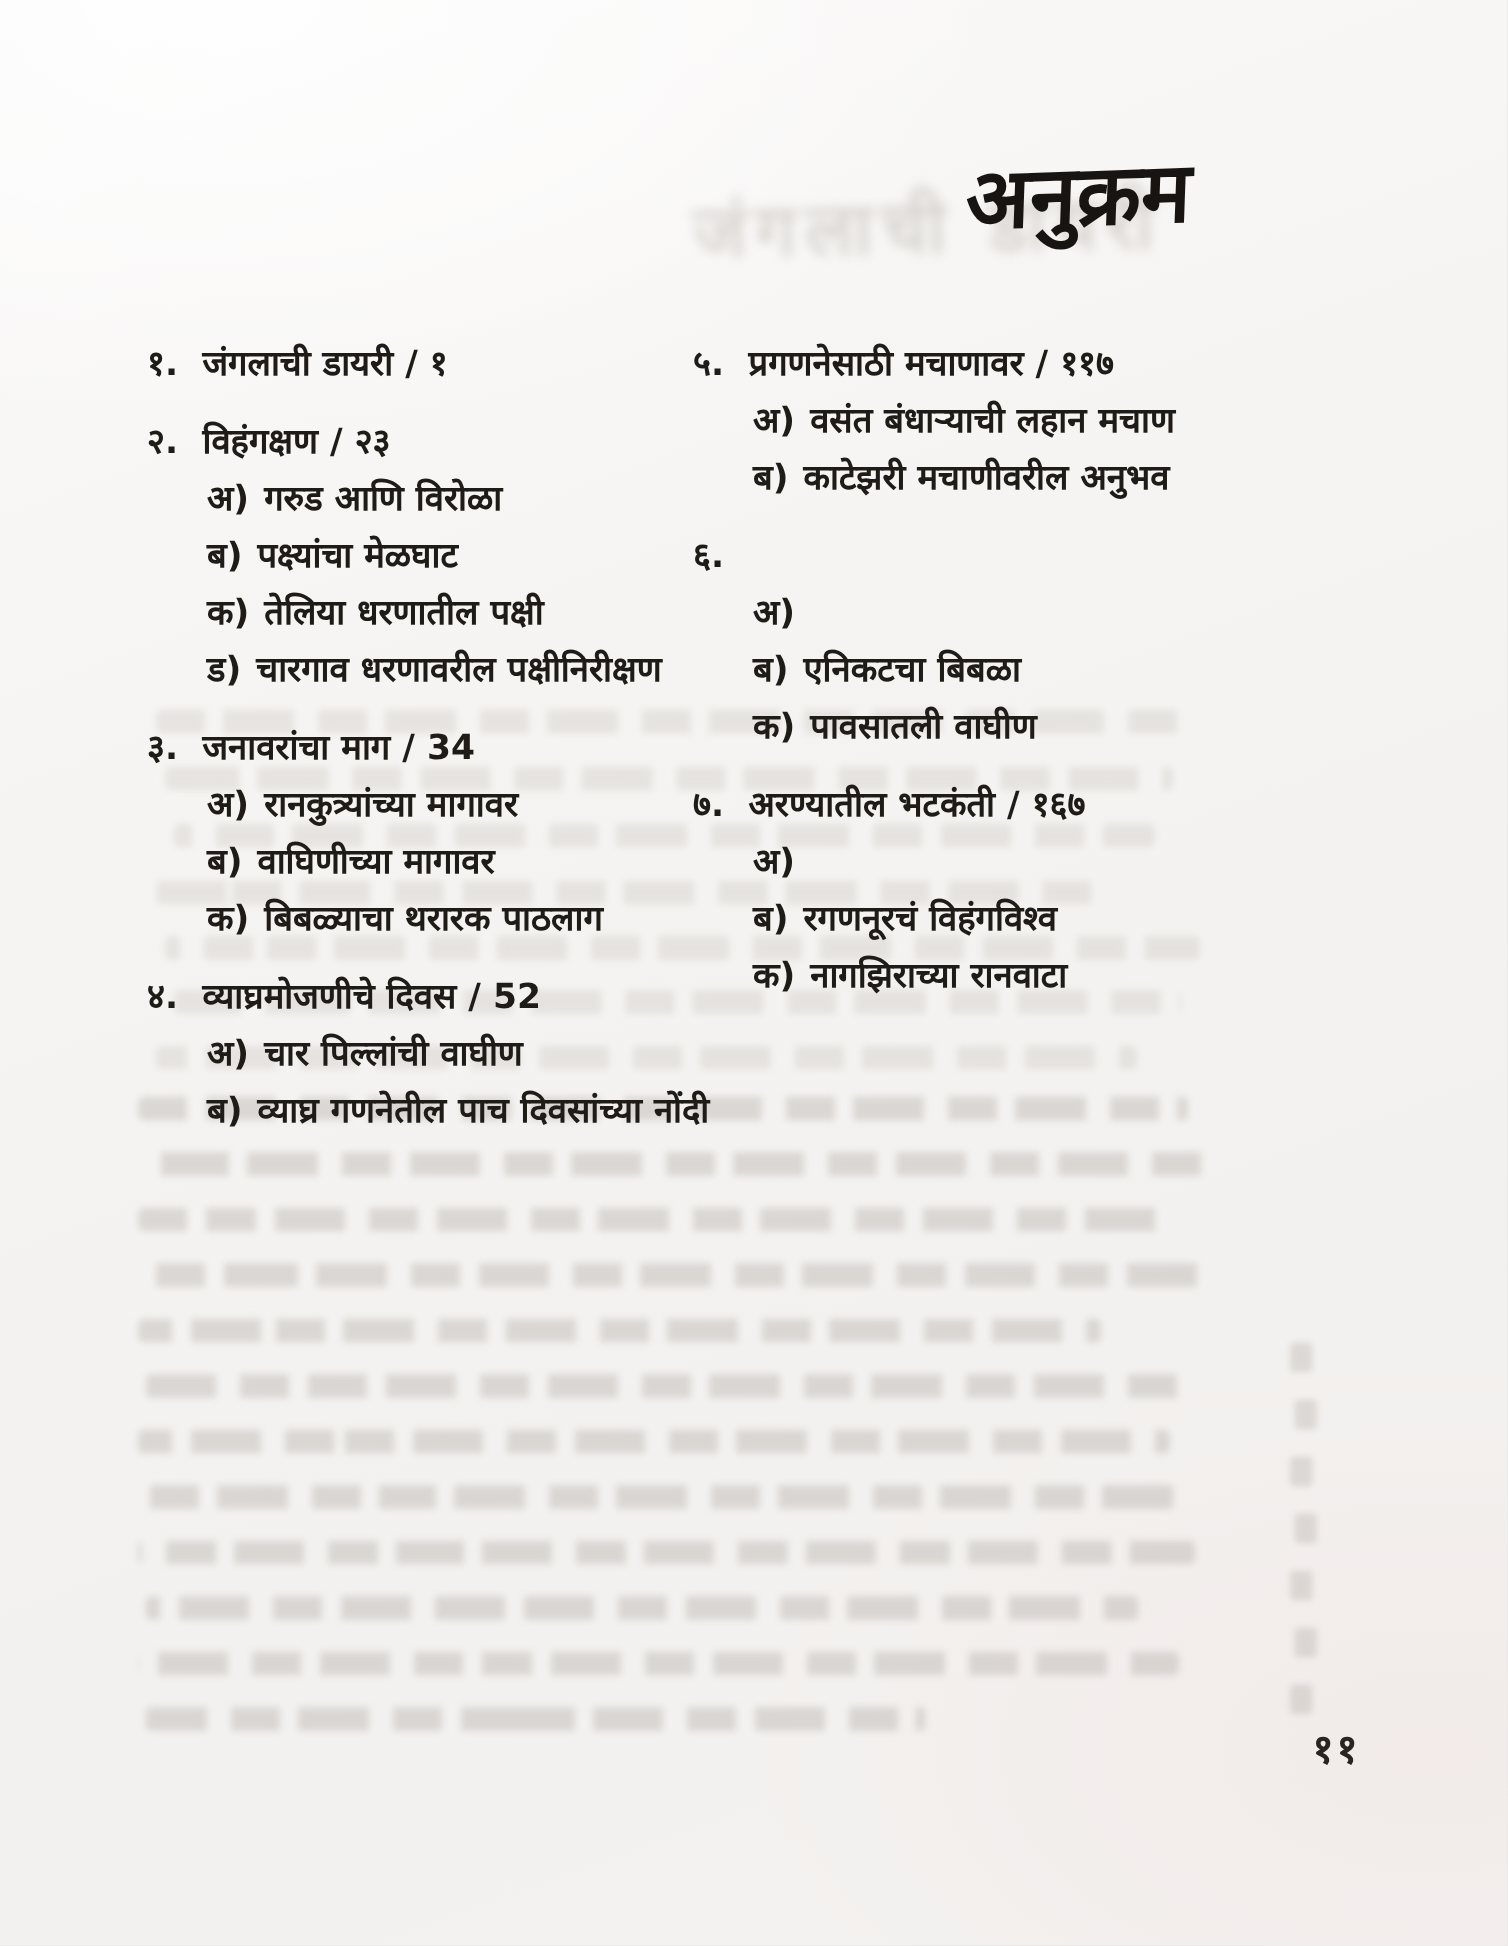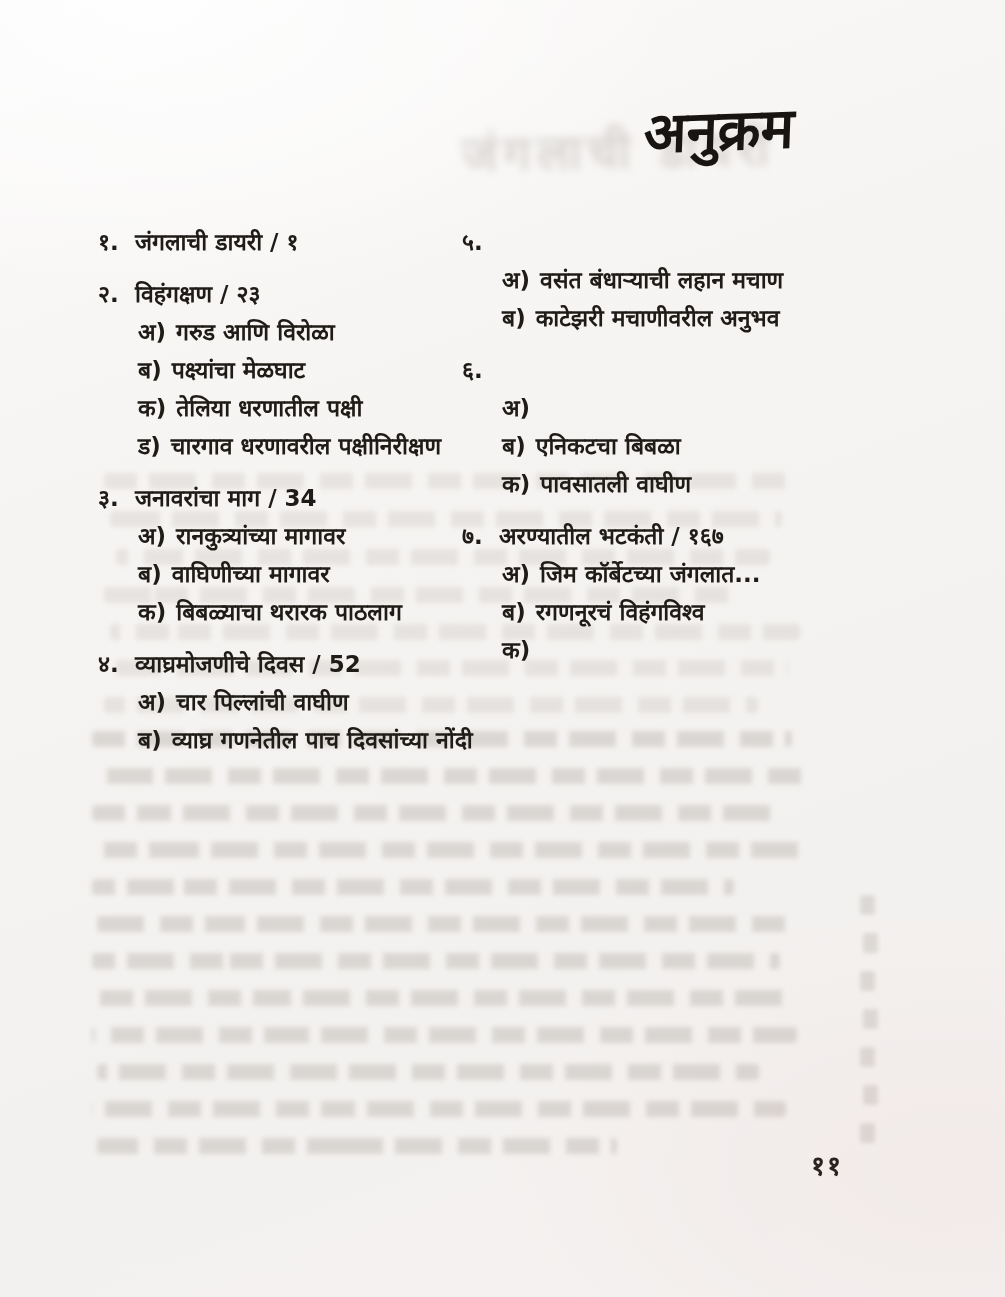--- a/index.html
+++ b/index.html
@@ -55,21 +55,21 @@
   }
   .col{position:absolute;top:0;}
   #col-0{left:98px;width:372px;}
   #col-1{left:462px;width:400px;}
   .entry.gap{margin-top:14px;}
   .row{display:flex;align-items:center;height:38px;white-space:nowrap;}
   .num{display:inline-block;width:37px;flex:0 0 37px;}
   .sub{display:flex;align-items:center;height:38px;padding-left:40px;white-space:nowrap;}
   .lbl{display:inline-block;margin-right:10px;}
   .pageno{
-    position:absolute;left:811px;top:1146px;z-index:3;
+    position:absolute;left:875px;top:1146px;z-index:3;
     font-size:27px;font-weight:700;color:#2a2420;letter-spacing:2px;
   }
 </style>
 </head>
 <body>
 
 <div class="page">
 
   <div class="bleed-title">जंगलाची डायरी</div>
 
@@ -166,20 +166,21 @@
           <div class="sub">
             <span class="lbl">ब)</span>
             <span>व्याघ्र गणनेतील पाच दिवसांच्या नोंदी</span>
           </div>
         </div>
       </div>
     <div class="col" id="col-1">
         <div class="entry">
           <div class="row">
             <span class="num">५.</span>
+            <span class="ttl">प्रगणनेसाठी मचाणावर / ११७</span>
           </div>
           <div class="sub">
             <span class="lbl">अ)</span>
             <span>वसंत बंधाऱ्याची लहान मचाण</span>
           </div>
           <div class="sub">
             <span class="lbl">ब)</span>
             <span>काटेझरी मचाणीवरील अनुभव</span>
           </div>
         </div>
@@ -199,27 +200,27 @@
             <span>पावसातली वाघीण</span>
           </div>
         </div>
         <div class="entry gap">
           <div class="row">
             <span class="num">७.</span>
             <span class="ttl">अरण्यातील भटकंती / १६७</span>
           </div>
           <div class="sub">
             <span class="lbl">अ)</span>
-            <span>जिम कॉर्बेटच्या जंगलात...</span>
           </div>
           <div class="sub">
             <span class="lbl">ब)</span>
             <span>रगणनूरचं विहंगविश्व</span>
           </div>
           <div class="sub">
             <span class="lbl">क)</span>
+            <span>नागझिराच्या रानवाटा</span>
           </div>
         </div>
       </div>
   </div>
 
   <div class="pageno">११</div>
 </div>
 
 </body></html>

